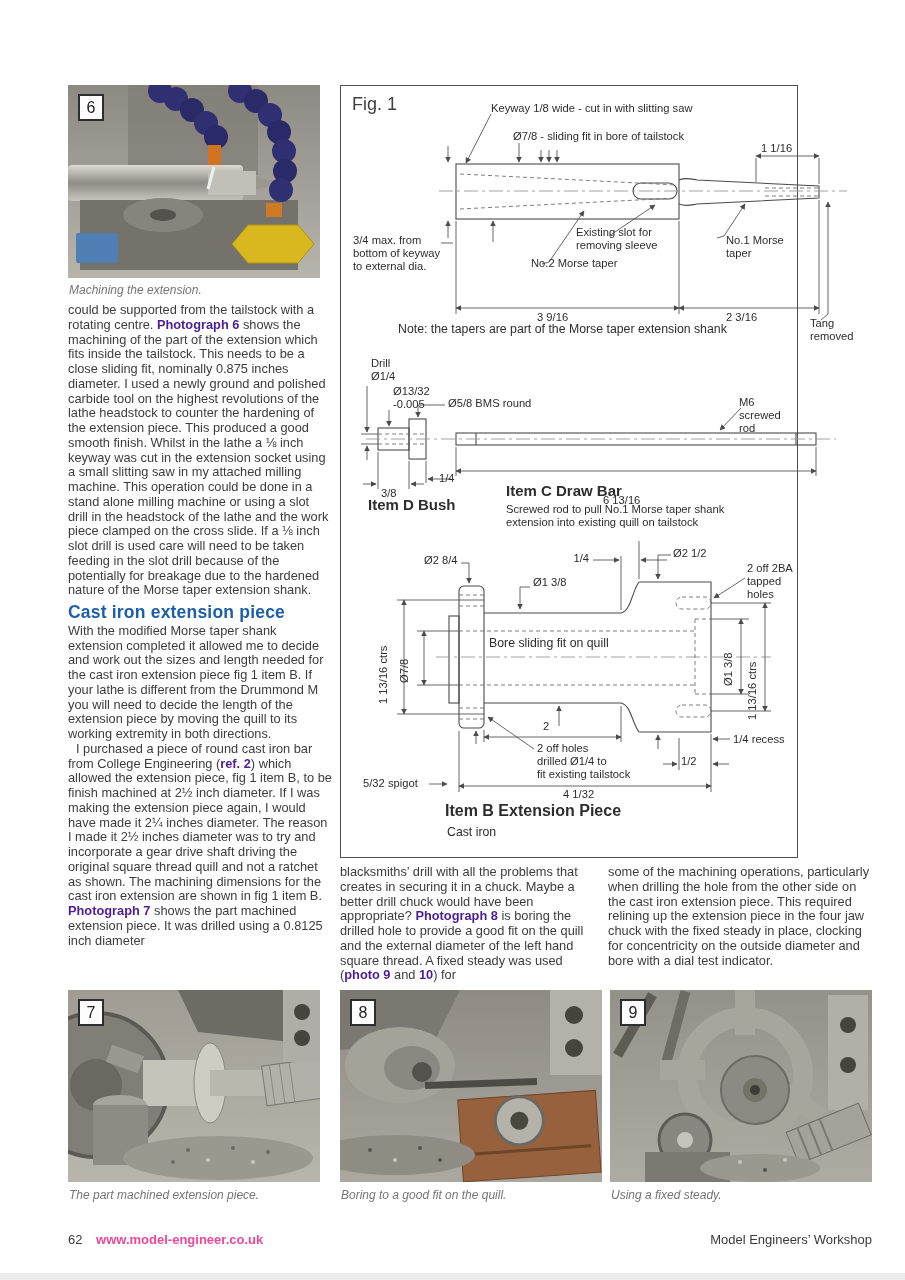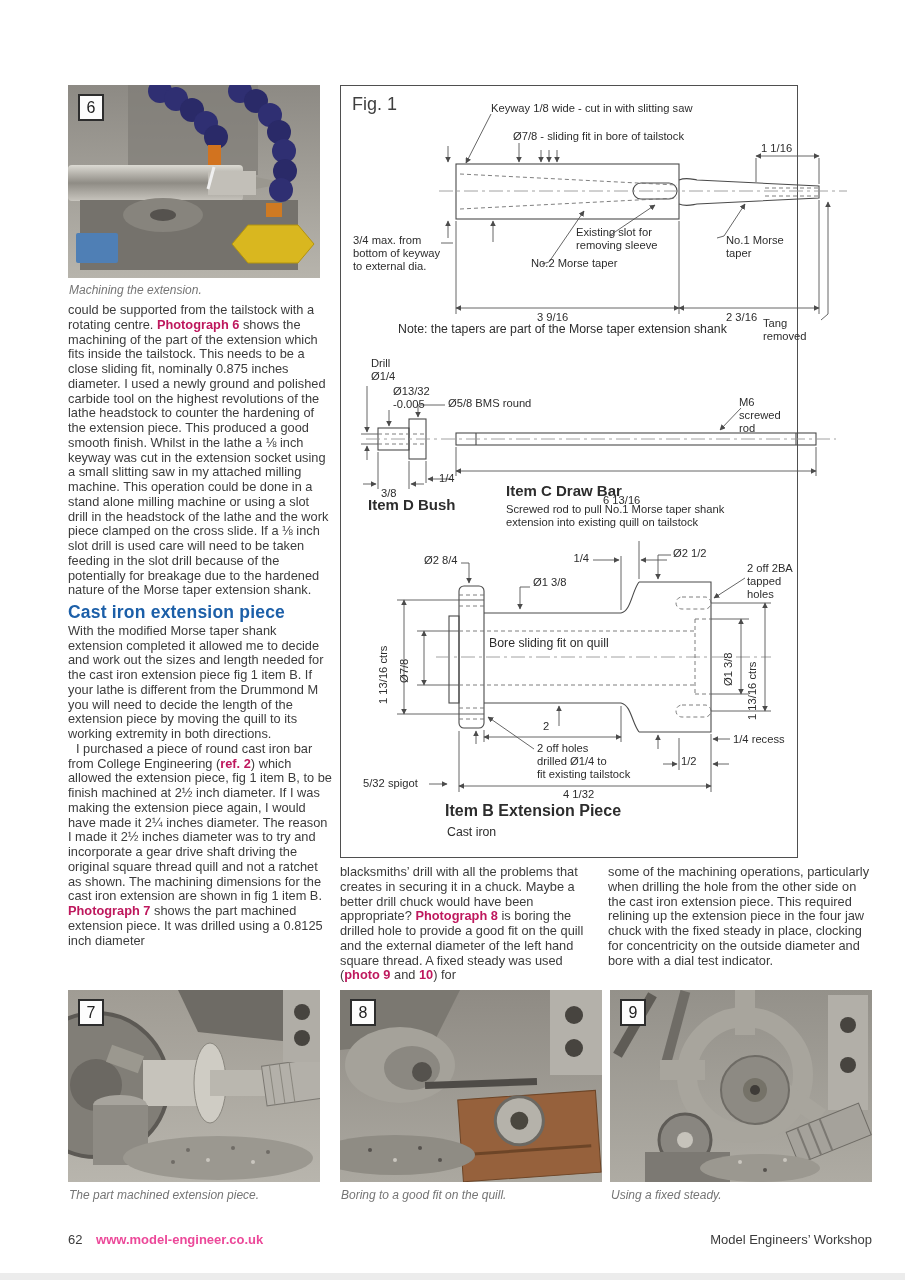--- a/index.html
+++ b/index.html
@@ -14,21 +14,21 @@
     position:absolute; left:10px; top:9px; width:26px; height:27px;
     background:#fdfdfd; border:2px solid #2d2d2d; box-sizing:border-box;
     display:flex; align-items:center; justify-content:center;
     font-size:16px; color:#222;
   }
   .caption { position:absolute; font-style:italic; font-size:12px; color:#757575; }
   
   .col { position:absolute; font-size:12.8px; line-height:14.75px; color:#3c3c3c; }
   .col p { margin:0; }
   .col p.indent { text-indent:8px; }
-  .col b { color:#be185d; }
+  .col b { color:#4c1d95; }
   .section-heading { color:#1c5fa8; font-size:17.5px; font-weight:bold; margin:7px 0 4px 0; letter-spacing:0.2px; }
   
   .figbox { position:absolute; left:340px; top:85px; width:458px; height:773px;
     border:1.5px solid #4f4f4f; background:#fff; box-sizing:border-box; }
   .fig-title { position:absolute; left:11px; top:8px; font-size:18px; color:#3f3f3f; }
   .figsvg { position:absolute; left:0; top:0; }
   .lbl { position:absolute; font-size:11.2px; line-height:12.8px; color:#2d2d2d; white-space:pre-line; }
   .lbl.t15 { font-size:15px; font-weight:bold; white-space:nowrap; }
   .lbl.t16 { font-size:16px; font-weight:bold; white-space:nowrap; }
   .lbl.n12 { font-size:12.3px; }
@@ -224,21 +224,21 @@
     <div class="lbl" style="left:12px; top:148px;">3/4 max. from
 bottom of keyway
 to external dia.</div>
     <div class="lbl" style="left:235px; top:140px;">Existing slot for
 removing sleeve</div>
     <div class="lbl" style="left:190px; top:171px;">No.2 Morse taper</div>
     <div class="lbl" style="left:385px; top:148px;">No.1 Morse taper</div>
     <div class="lbl" style="left:196px; top:225px;">3 9/16</div>
     <div class="lbl" style="left:385px; top:225px;">2 3/16</div>
     <div class="lbl n12" style="left:57px; top:237px;">Note: the tapers are part of the Morse taper extension shank</div>
-    <div class="lbl" style="left:422px; top:231px;">Tang
+    <div class="lbl" style="left:469px; top:231px;">Tang
 removed</div>
 
     <div class="lbl" style="left:30px; top:271px;">Drill
 Ø1/4</div>
     <div class="lbl" style="left:52px; top:299px;">Ø13/32
 -0.005</div>
     <div class="lbl" style="left:107px; top:311px;">Ø5/8 BMS round</div>
     <div class="lbl" style="left:398px; top:310px;">M6 screwed rod</div>
     <div class="lbl" style="left:262px; top:369px;margin-top:39px;">6 13/16</div>
     <div class="lbl" style="left:40px; top:401px;">3/8</div>

